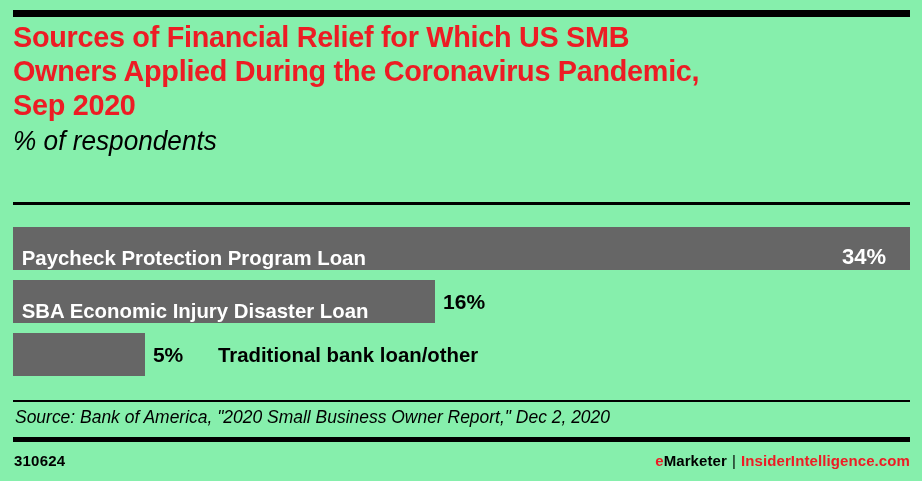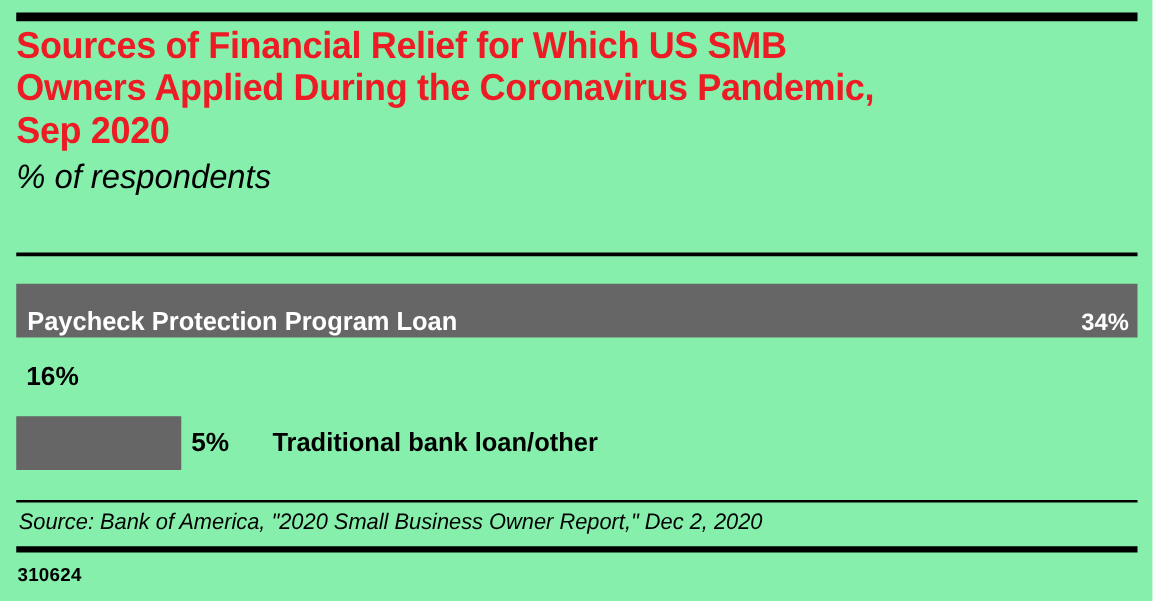--- a/index.html
+++ b/index.html
@@ -89,24 +89,24 @@
     color: #ffffff;
     font-size: 21px;
     font-weight: bold;
     white-space: nowrap;
     padding-left: 9px;
     transform: scaleX(0.97);
     transform-origin: left center;
   }
   .bar-value-in {
     color: #ffffff;
-    font-size: 19px;
-    font-weight: bold;
-    white-space: nowrap;
-    padding-right: 7px;
+    font-size: 22px;
+    font-weight: bold;
+    white-space: nowrap;
+    padding-right: 24px;
   }
   .bar-value-out {
     color: #000000;
     font-size: 21px;
     font-weight: bold;
     white-space: nowrap;
     padding-left: 8px;
   }
   .bar-label-out {
     color: #000000;
@@ -176,33 +176,39 @@
   <div class="plot">
 
     <div class="bar-row">
       <div class="bar" id="bar0" style="width: 897px;">
         <span class="bar-label-in">Paycheck Protection Program Loan</span>
         <span class="bar-value-in">34%</span>
       </div>
     </div>
 
     <div class="bar-row">
+      <div class="bar" id="bar1" style="width: 422.118px;">
+        <span class="bar-label-in">SBA Economic Injury Disaster Loan</span>
+      </div>
       <span class="bar-value-out">16%</span>
     </div>
 
     <div class="bar-row">
       <div class="bar" id="bar2" style="width: 131.912px;"></div>
       <span class="bar-value-out">5%</span>
       <span class="bar-label-out">Traditional bank loan/other</span>
     </div>
 
   </div>
 
   <div class="rule rule-source"></div>
 
   <div class="source-text">Source: Bank of America, "2020 Small Business Owner Report," Dec 2, 2020</div>
 
   <div class="rule rule-footer"></div>
 
   <div class="footer-id">310624</div>
 
+  <div class="footer-brand">
+    <span class="brand-e">e</span><span class="brand-rest">Marketer</span><span class="brand-sep">|</span><span class="brand-site">InsiderIntelligence.com</span>
+  </div>
 
 </div>
 
 </body></html>

